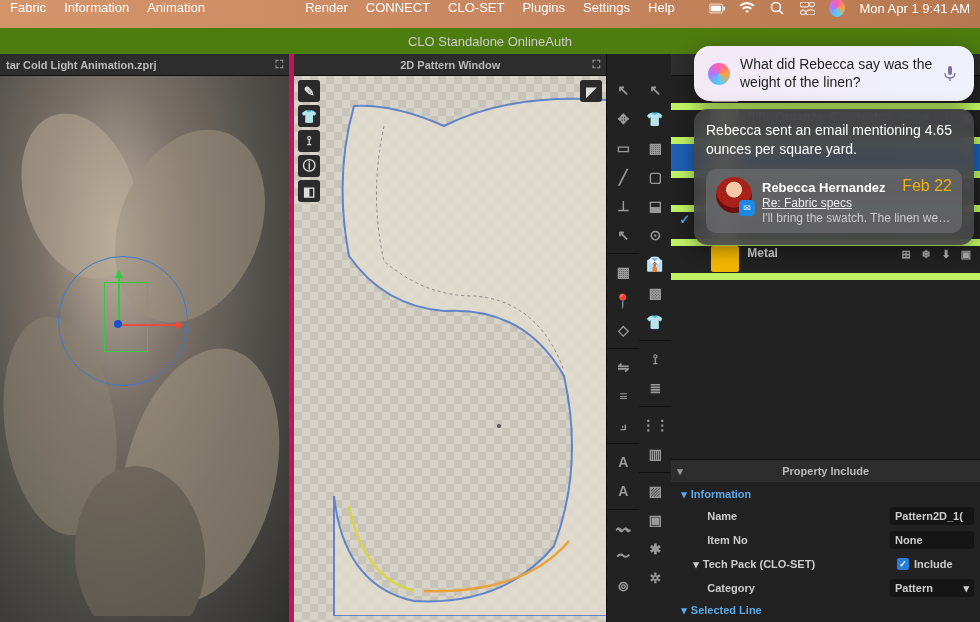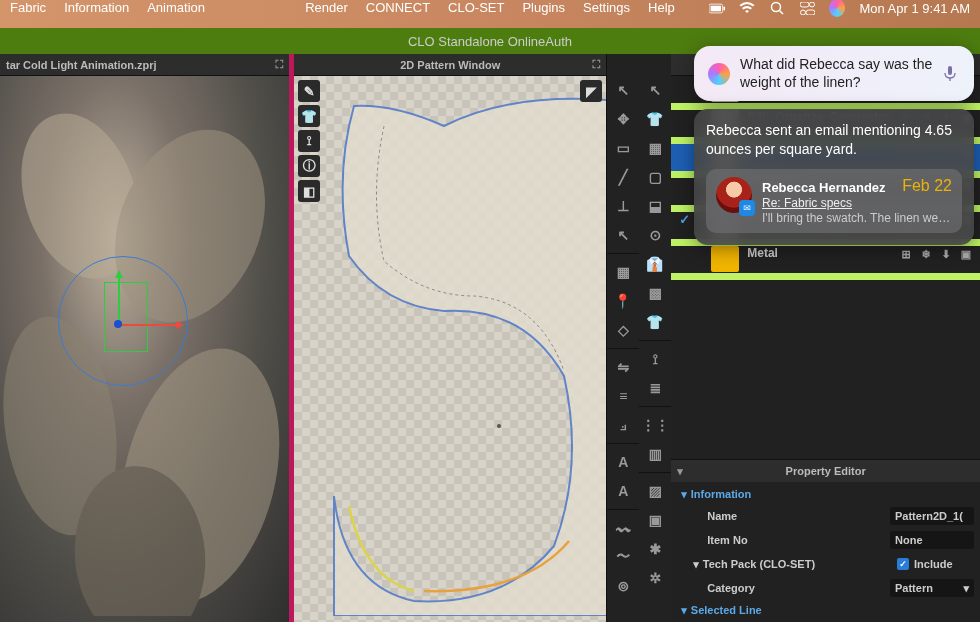--- a/index.html
+++ b/index.html
@@ -309,21 +309,21 @@
               <span class="ob-action">⬇</span>
               <span class="ob-action">▣</span>
             </span>
           </div>
         </div>
     </div>
 
     <div class="property-editor">
       <div class="pe-header">
         <span class="pe-collapse">▾</span>
-        <span>Property Editor</span>
+        <span>Property Include</span>
       </div>
       <div class="pe-section">
         <div class="pe-section-hdr">▾ <span>Information</span></div>
         <div class="pe-row">
           <span class="pe-row-label">Name</span>
           <span class="pe-row-value">Pattern2D_1(</span>
         </div>
         <div class="pe-row">
           <span class="pe-row-label">Item No</span>
           <span class="pe-row-value">None</span>

